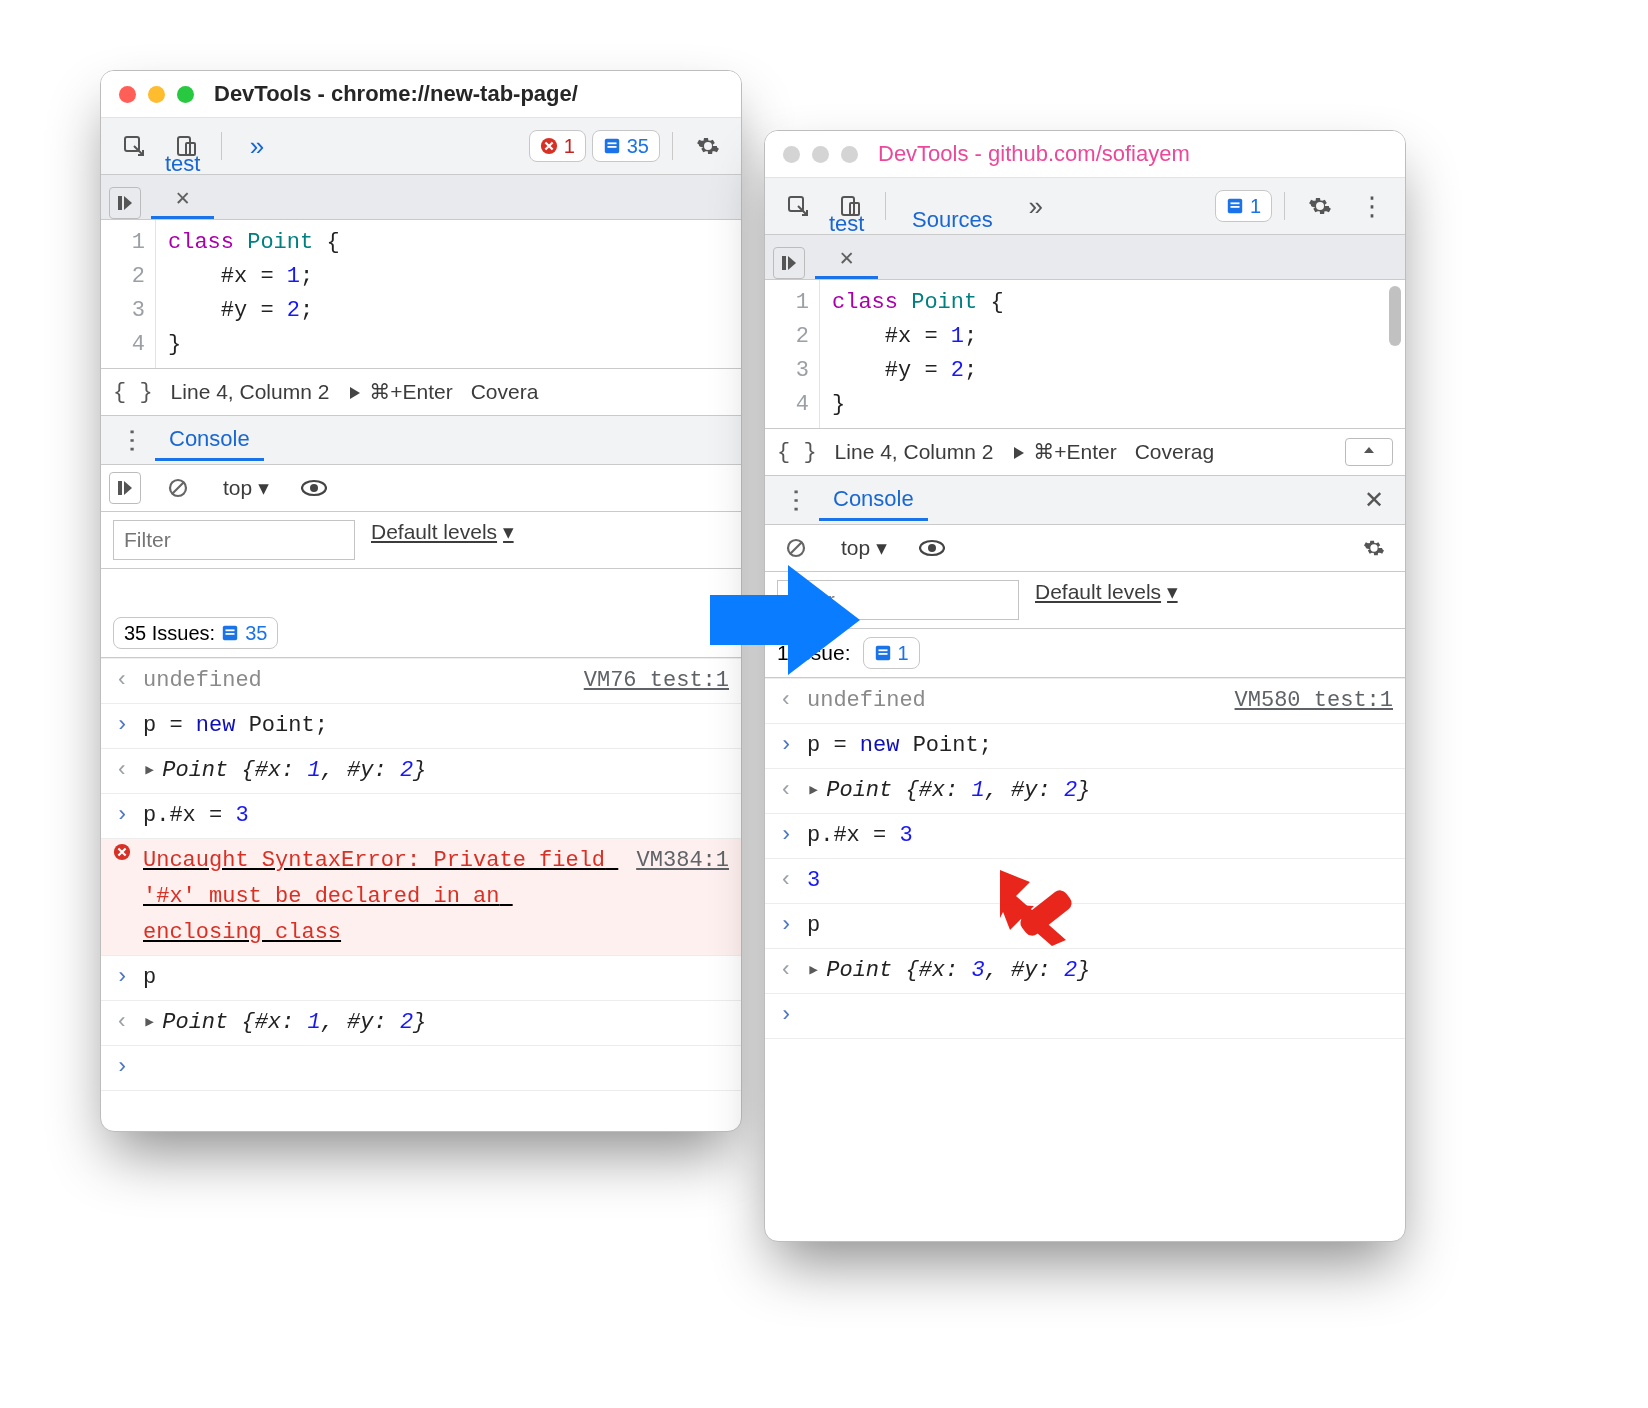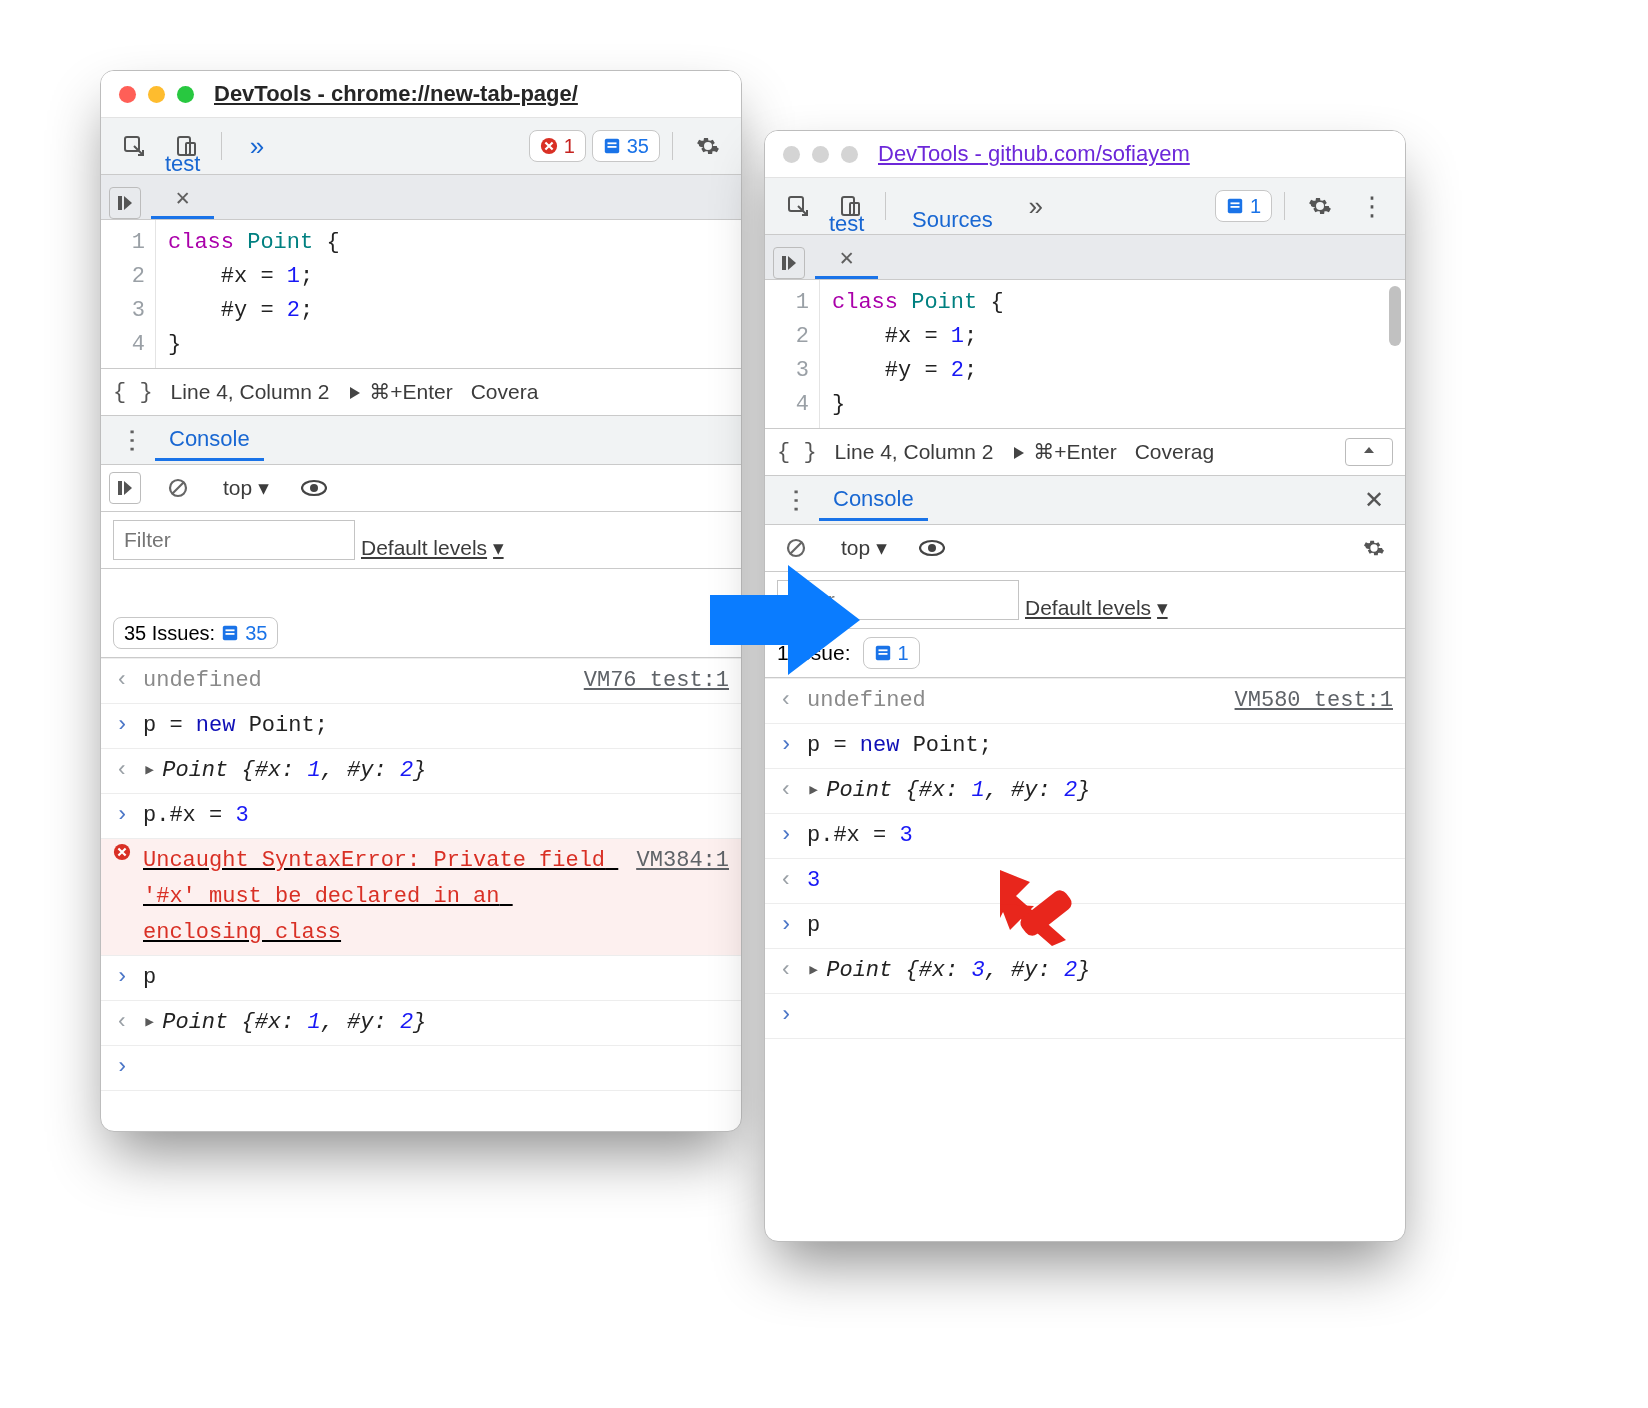--- a/index.html
+++ b/index.html
@@ -20,23 +20,23 @@
   html,body { margin:0; padding:0; background:#fff; }
   body { width:1648px; height:1408px; position:relative; font-family:var(--ui-font); }
   .window {
     position:absolute; background:#fff; border:1px solid #bdbdbd;
     border-radius:14px; box-shadow:0 30px 60px -10px rgba(0,0,0,.45);
     overflow:hidden; display:flex; flex-direction:column;
   }
   .titlebar {
     height:46px; display:flex; align-items:center; gap:12px;
     padding:0 18px; background:#fff; border-bottom:1px solid #e3e3e3;
-    font-size:22px; font-weight:600; color:#262626;text-decoration:underline;
-  }
-  .titlebar.inactive { color:#6d28d9; font-weight:500; }
+    font-size:22px; font-weight:600; color:#262626;
+  }
+  .titlebar.inactive { color:#ec4899; font-weight:500; }
   .traffic { display:flex; gap:12px; margin-right:8px; }
   .dot { width:17px; height:17px; border-radius:50%; }
   .dot.r{background:#ff5f57;} .dot.y{background:#febc2e;} .dot.g{background:#28c840;}
   .dot.dim{background:#d4d4d4;}
   .toolbar {
     display:flex; align-items:center; gap:6px; padding:4px 10px;
     background:var(--toolbar-bg); border-bottom:1px solid var(--border);
     height:48px; font-size:21px; color:var(--text-dim);
   }
   .toolbar .sep { width:1px; height:28px; background:#c9c9c9; margin:0 6px; }
@@ -88,21 +88,21 @@
     border-bottom:1px solid var(--border); height:48px; padding:0 8px;
   }
   .drawer-tabs .tab{font-size:22px;}
   .drawer-tabs .kebab{font-size:26px;color:#606060;padding:0 10px;rotate:90deg;}
   .console-toolbar {
     display:flex; align-items:center; gap:8px; height:46px; padding:0 8px;
     border-bottom:1px solid var(--border); background:#fff; font-size:21px; color:#3c3c3c;
   }
   .ctb-item{display:flex;align-items:flex-start;gap:6px;padding:0 6px;}
   .filter-row{
-    display:flex; align-items:flex-end; gap:6px; padding:8px 12px; border-bottom:1px solid var(--border);
+    display:flex; align-items:flex-start; gap:16px; padding:8px 12px; border-bottom:1px solid var(--border);
     background:#fff;
   }
   .filter-input{
     height:38px; width:220px; border:1px solid #c4c4c4; padding:0 10px;
     font-size:21px; color:#555; background:#fff;
   }
   .levels{font-size:21px;color:#3c3c3c;display:flex;align-items:center;gap:6px;text-decoration:underline;}
   .issues-row{
     display:flex; align-items:center; gap:12px; padding:8px 12px; border-bottom:1px solid var(--border);
     background:#fff; font-size:21px;

